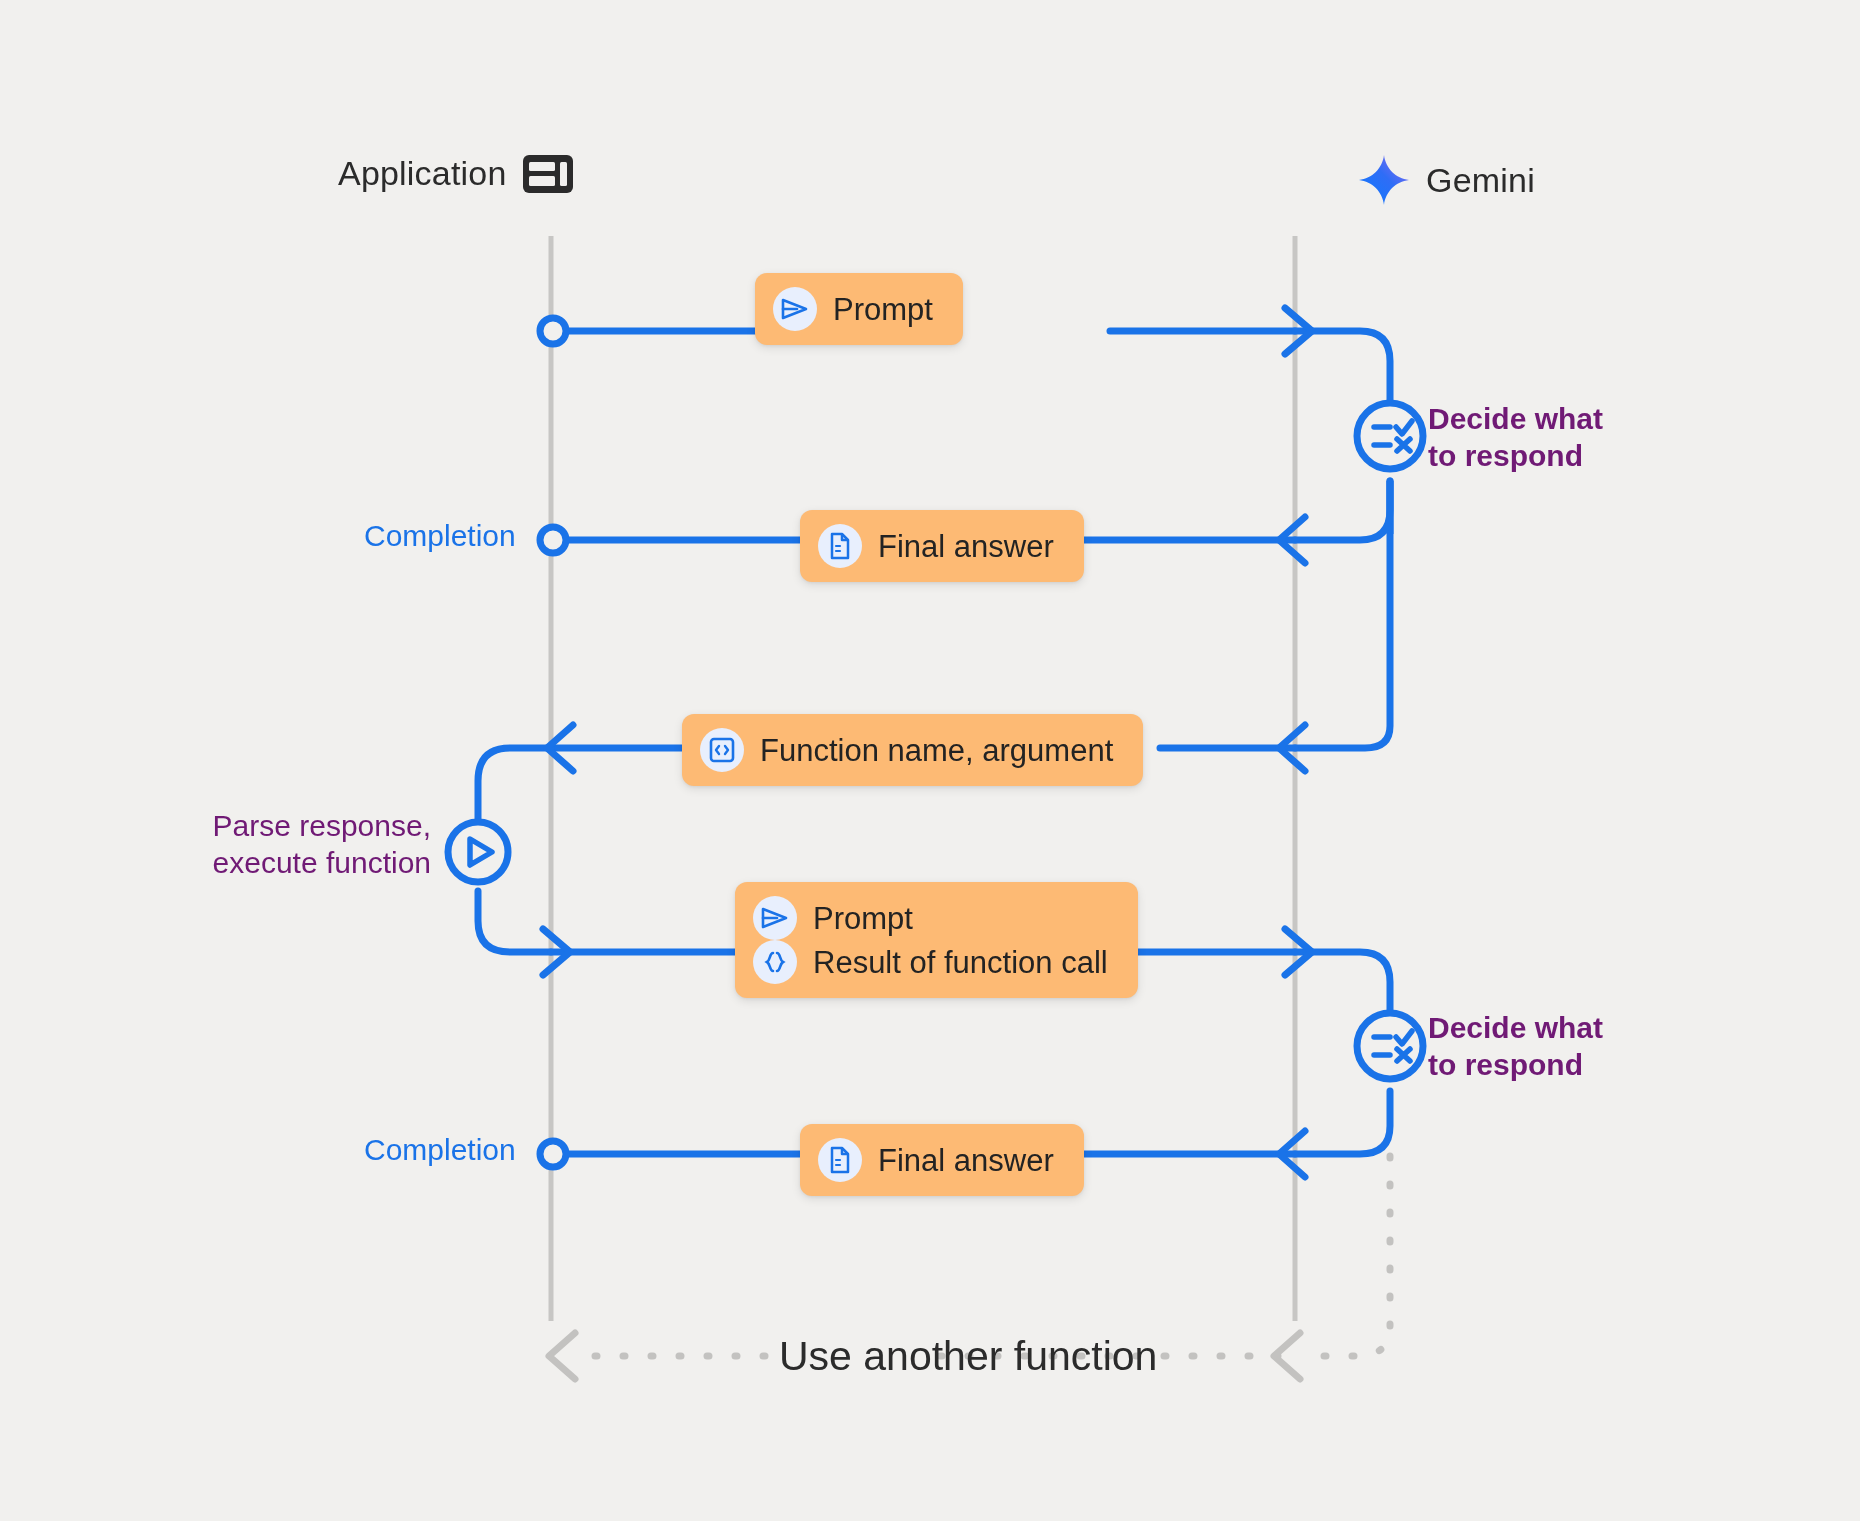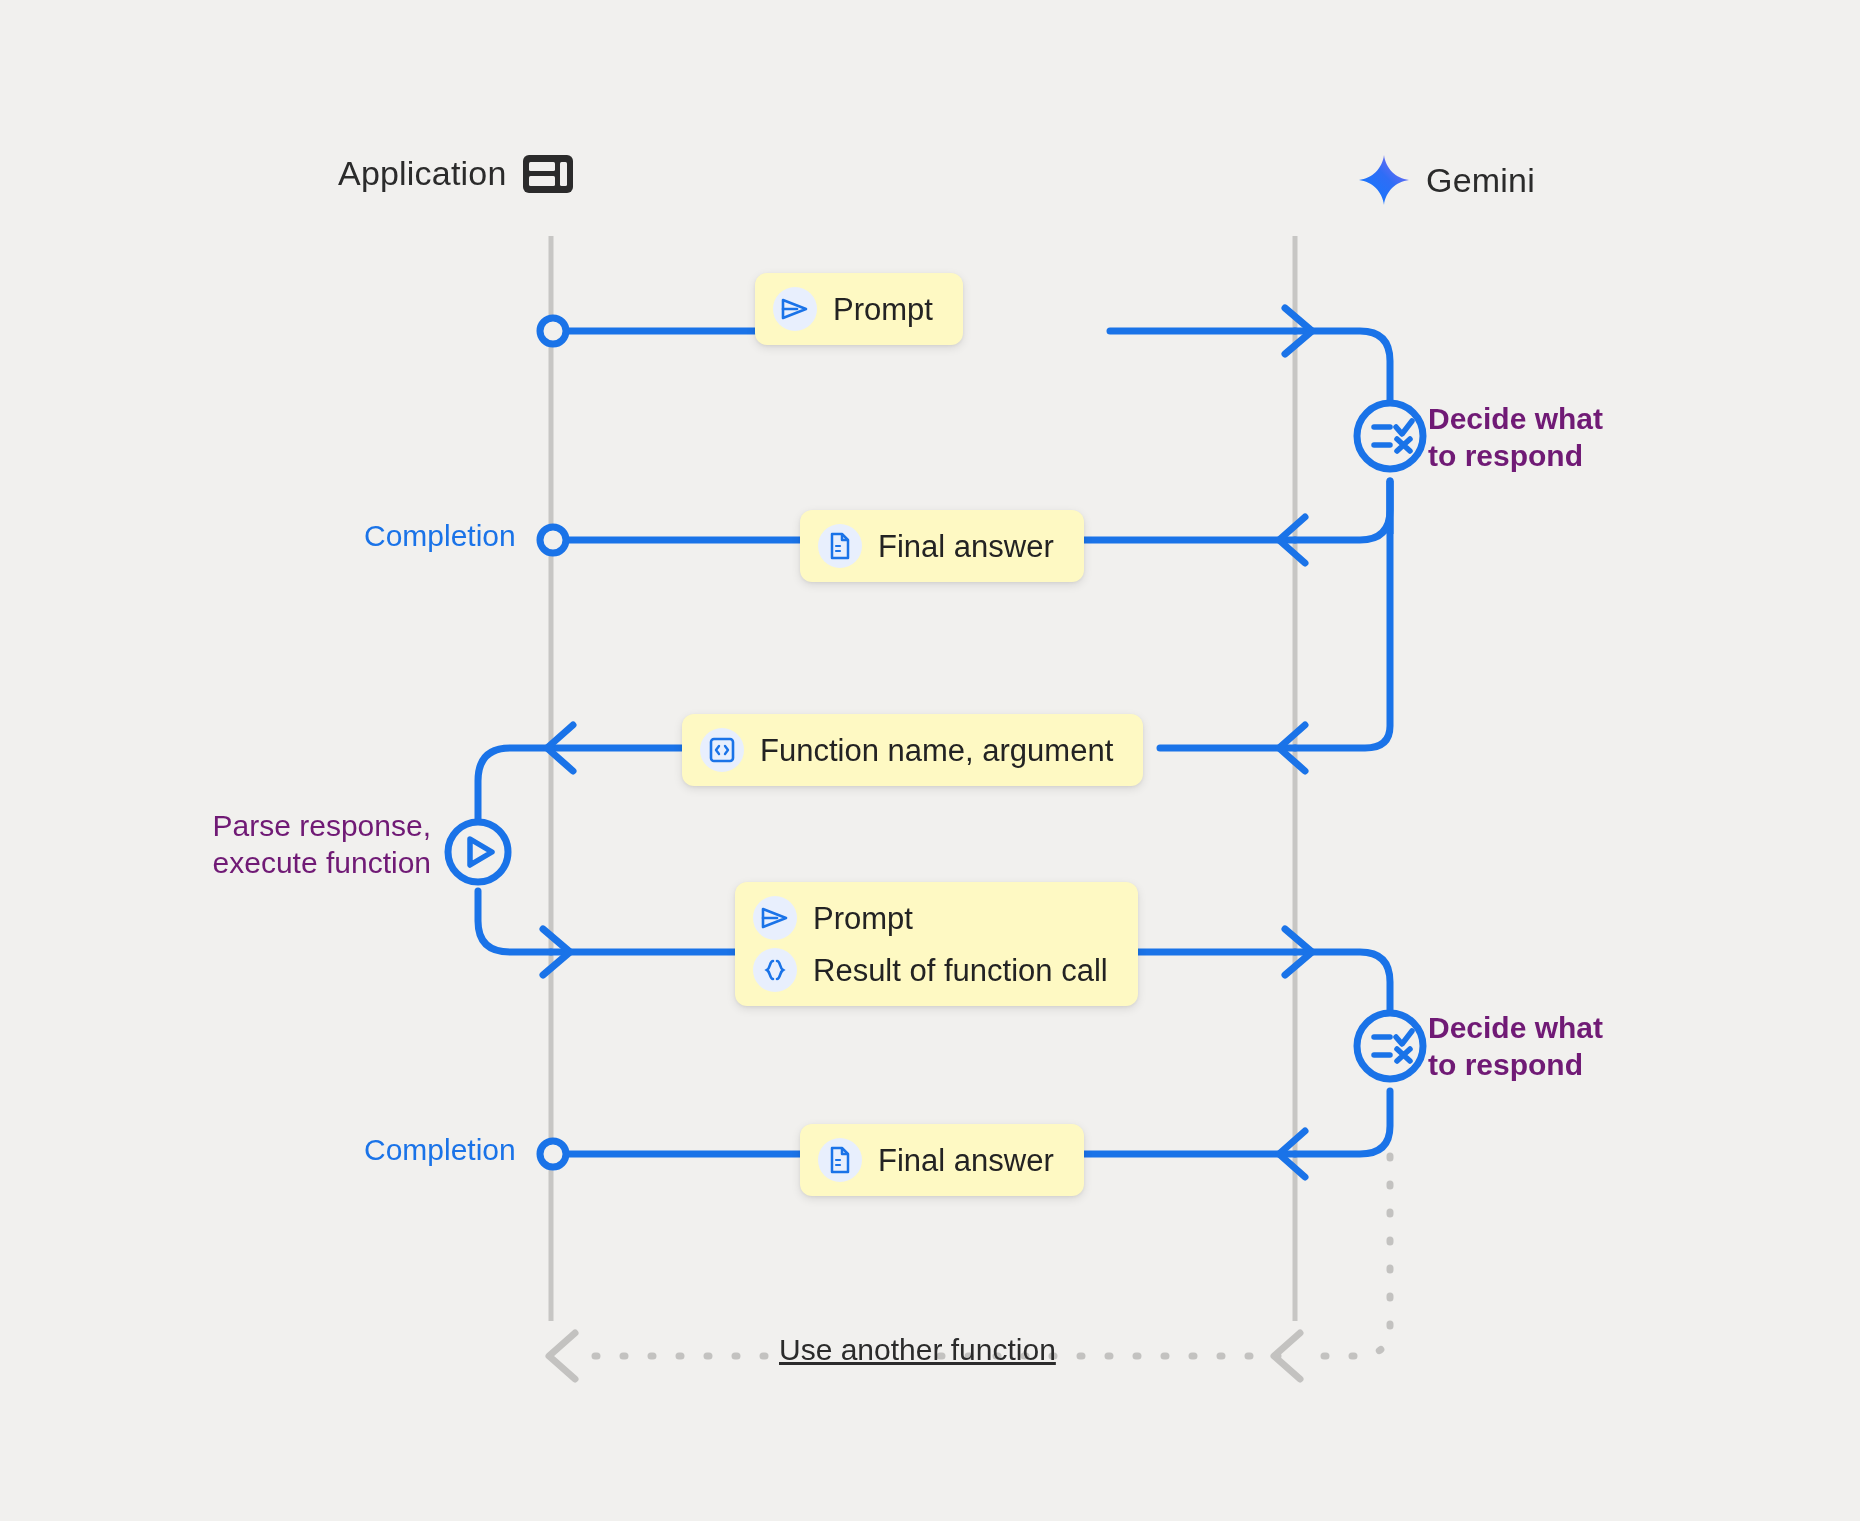--- a/index.html
+++ b/index.html
@@ -19,25 +19,25 @@
 
   .app-icon{width:50px;height:38px;position:relative;}
   .gem-icon{width:52px;height:52px;}
 
   
   #wires{position:absolute;left:0;top:0;width:1860px;height:1521px;}
 
   
   .bubble{
     position:absolute;
-    background:#fef9c3;
+    background:#fdba74;
     border-radius:12px;
     box-shadow:0 3px 10px rgba(0,0,0,.10), 0 1px 3px rgba(0,0,0,.06);
     padding:14px 30px 14px 18px;
-    display:flex;flex-direction:column;gap:8px;
+    display:flex;flex-direction:column;
     box-sizing:border-box;
   }
   .brow{display:flex;align-items:center;gap:16px;}
   .bico{
     width:44px;height:44px;border-radius:50%;
     background:#E8EFFD;
     display:flex;align-items:center;justify-content:center;
     flex:0 0 auto;
   }
   .btxt{font-size:31px;color:#232323;white-space:nowrap;line-height:1;}
@@ -48,21 +48,21 @@
   #bub-prompt2{left:735px;top:846px;}
   #bub-final2 {left:800px;top:1088px;}
 
   
   .note{position:absolute;font-size:30px;line-height:1.22;color:#701a75;white-space:pre-line;}
   #note-dec1{left:1428px;top:365px;font-weight:bold;}
   #note-dec2{left:1428px;top:974px;font-weight:bold;}
   #note-parse{left:196px;top:772px;font-weight:normal;text-align:right;width:235px;}
   #lbl-comp1{left:364px;top:483px;font-size:30px;color:#1A73E8;position:absolute;}
   #lbl-comp2{left:364px;top:1097px;font-size:30px;color:#1A73E8;position:absolute;}
-  #lbl-loop{position:absolute;left:779px;top:1297px;font-size:30px;color:#2B2B2B;white-space:nowrap;text-decoration:underline;}
+  #lbl-loop{position:absolute;left:779px;top:1297px;font-size:41px;color:#2B2B2B;white-space:nowrap;}
 </style>
 </head>
 <body>
 
 <div id="stage">
 
   <div class="hdr" id="hdr-app">
     <span class="hdr-label">Application</span>
     <span class="app-icon">
       <svg width="50" height="38" viewBox="0 0 50 38">

